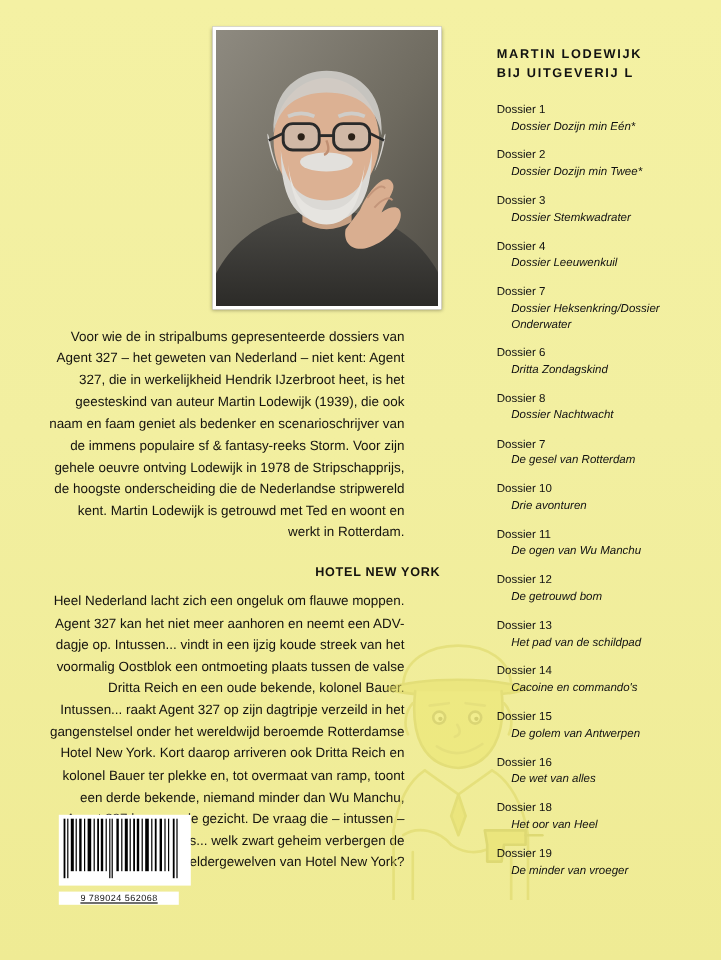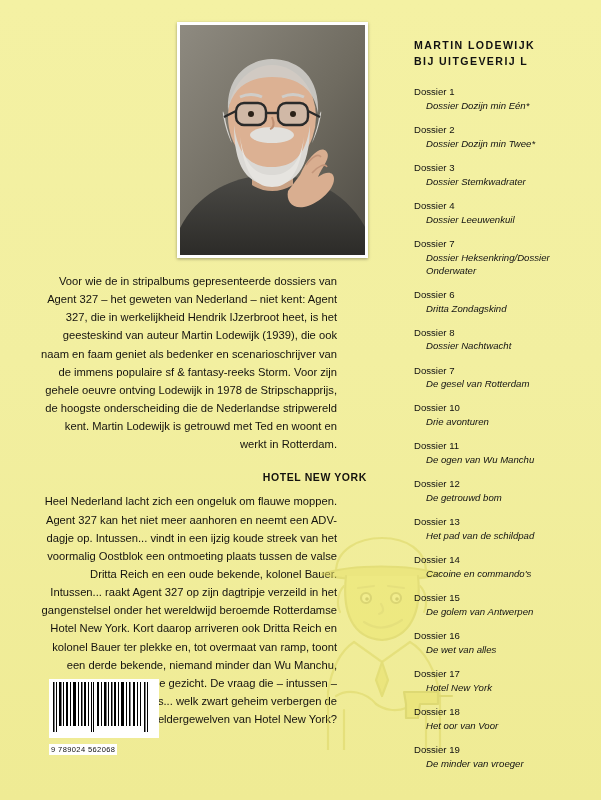--- a/index.html
+++ b/index.html
@@ -47,21 +47,21 @@
   }
   .barcode .bars{
     height:56px;width:104px;background:#fff;
     padding:3px 3px 0 3px;
     display:block;
   }
   .barcode .bars svg{display:block;}
   .barcode .num{
     font-family:"Liberation Sans", sans-serif;
     font-size:7.5px;letter-spacing:.4px;margin-top:2px;color:#111;
-    background:#fff;padding:1px 2px;display:inline-block;
+    background:#fff;padding:1px 18px;display:inline-block;text-decoration:underline;
   }
   
   .mascot{
     position:absolute;left:255px;bottom:28px;width:180px;height:230px;
     opacity:.55;
   }
   .mascot svg{width:100%;height:100%;display:block;}
   
   .right{
     position:absolute;left:414px;top:38px;width:178px;
@@ -286,26 +286,22 @@
         </div>
         <div class="dossier">
           <div class="d-num">Dossier 15</div>
           <div class="d-title">De golem van Antwerpen</div>
         </div>
         <div class="dossier">
           <div class="d-num">Dossier 16</div>
           <div class="d-title">De wet van alles</div>
         </div>
         <div class="dossier">
-          <div class="d-num">Dossier 17</div>
-          <div class="d-title">Hotel New York</div>
-        </div>
-        <div class="dossier">
           <div class="d-num">Dossier 18</div>
-          <div class="d-title">Het oor van Voor</div>
+          <div class="d-title">Het oor van Heel</div>
         </div>
         <div class="dossier">
           <div class="d-num">Dossier 19</div>
           <div class="d-title">De minder van vroeger</div>
         </div>
       </div>
 
   </div>
 </div>
 

